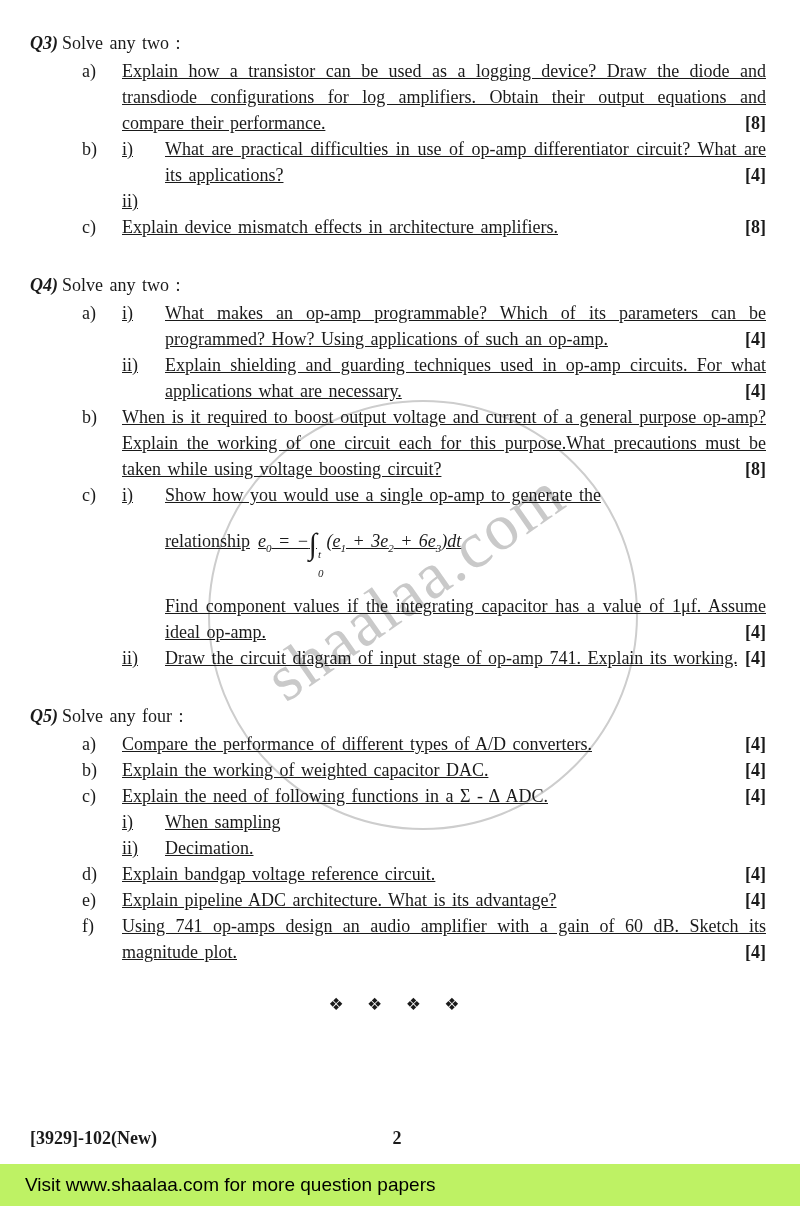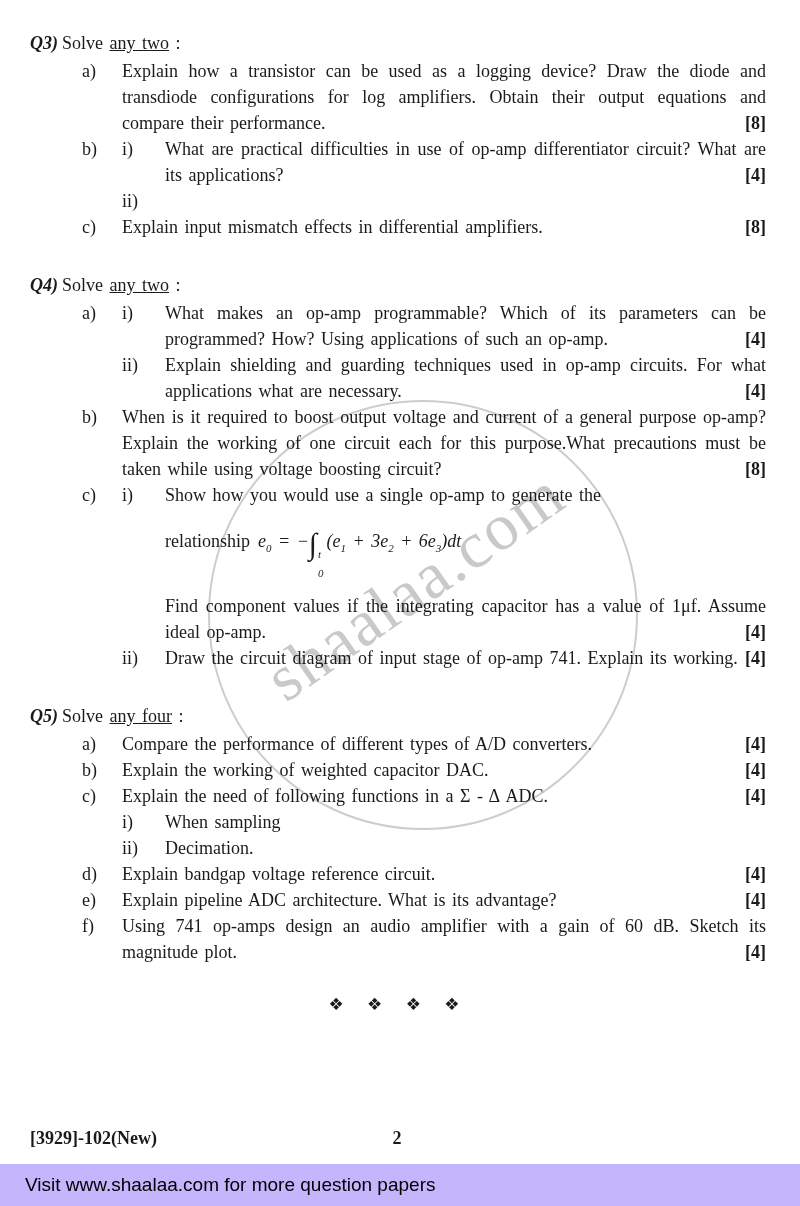--- a/index.html
+++ b/index.html
@@ -19,25 +19,25 @@
     z-index: 1;
     padding: 30px 34px 0 30px;
     font-size: 18px;
     line-height: 26px;
     word-spacing: 2px;
   }
   .question { margin-top: 32px; }
   .question:first-child { margin-top: 0; }
   .qhead { display: flex; margin-bottom: 2px; }
   .qlabel { flex: 0 0 32px; width: 32px; font-weight: bold; font-style: italic; }
-  .u { text-decoration: underline; }
+  .u { }
   .items { margin-left: 52px; }
   .item { display: flex; }
   .ilabel { flex: 0 0 40px; width: 40px; }
-  .ibody { flex: 1; min-width: 0; }
+  .ibody { flex: 1; min-width: 0; text-decoration: underline; }
   .para { position: relative; text-align: justify; }
   .marks {
     position: absolute; right: 0; bottom: 0;
     font-weight: bold; background: #ffffff; padding-left: 8px;
   }
   .sub { display: flex; }
   .slabel { flex: 0 0 43px; width: 43px; }
   .stext { flex: 1; min-width: 0; }
   .formula-line { margin: 16px 0 14px 0; line-height: 34px; }
   .math { font-style: italic; margin-left: 8px; white-space: nowrap; }
@@ -56,21 +56,21 @@
   .footer-row {
     position: absolute; left: 30px; right: 36px; top: 1128px; z-index: 1;
     font-size: 18px;
   }
   .fcode { font-weight: bold; }
   .fpage { position: absolute; left: 50%; transform: translateX(-50%); font-weight: bold; }
   .bottom-bar {
     position: absolute; left: 0; right: 0; top: 1164px; bottom: 0; z-index: 1;
     padding: 10px 0 0 25px;
     font-family: "Liberation Sans", sans-serif;
-    font-size: 19px; color: #000; background: #c4b5fd;
+    font-size: 19px; color: #000; background: #bef264;
   }
   
   .watermark { position: absolute; inset: 0; z-index: 0; pointer-events: none; }
   .wm-circle {
     position: absolute; left: 208px; top: 400px; width: 430px; height: 430px;
     border: 2px solid #cdcdcd; border-radius: 50%;
   }
   .wm-text {
     position: absolute; left: 100px; top: 548px; width: 630px;
     text-align: center; font-size: 66px; color: #c9c9c9; letter-spacing: 2px;
@@ -118,21 +118,21 @@
               <div class="stext">
                 <div class="para"><span class="marks">[4]</span></div>
               </div>
             </div>
           </div>
         </div>
 
         <div class="item">
           <span class="ilabel">c)</span>
           <div class="ibody">
-            <div class="para"><span>Explain input mismatch effects in differential amplifiers.</span><span class="marks">[8]</span></div>
+            <div class="para"><span>Explain device mismatch effects in architecture amplifiers.</span><span class="marks">[8]</span></div>
           </div>
         </div>
 
       </div>
     </section>
 
     <section class="question">
       <div class="qhead">
         <span class="qlabel">Q4)</span>
         <span class="qintro"><span>Solve </span><span class="u">any two</span><span> :</span></span>

